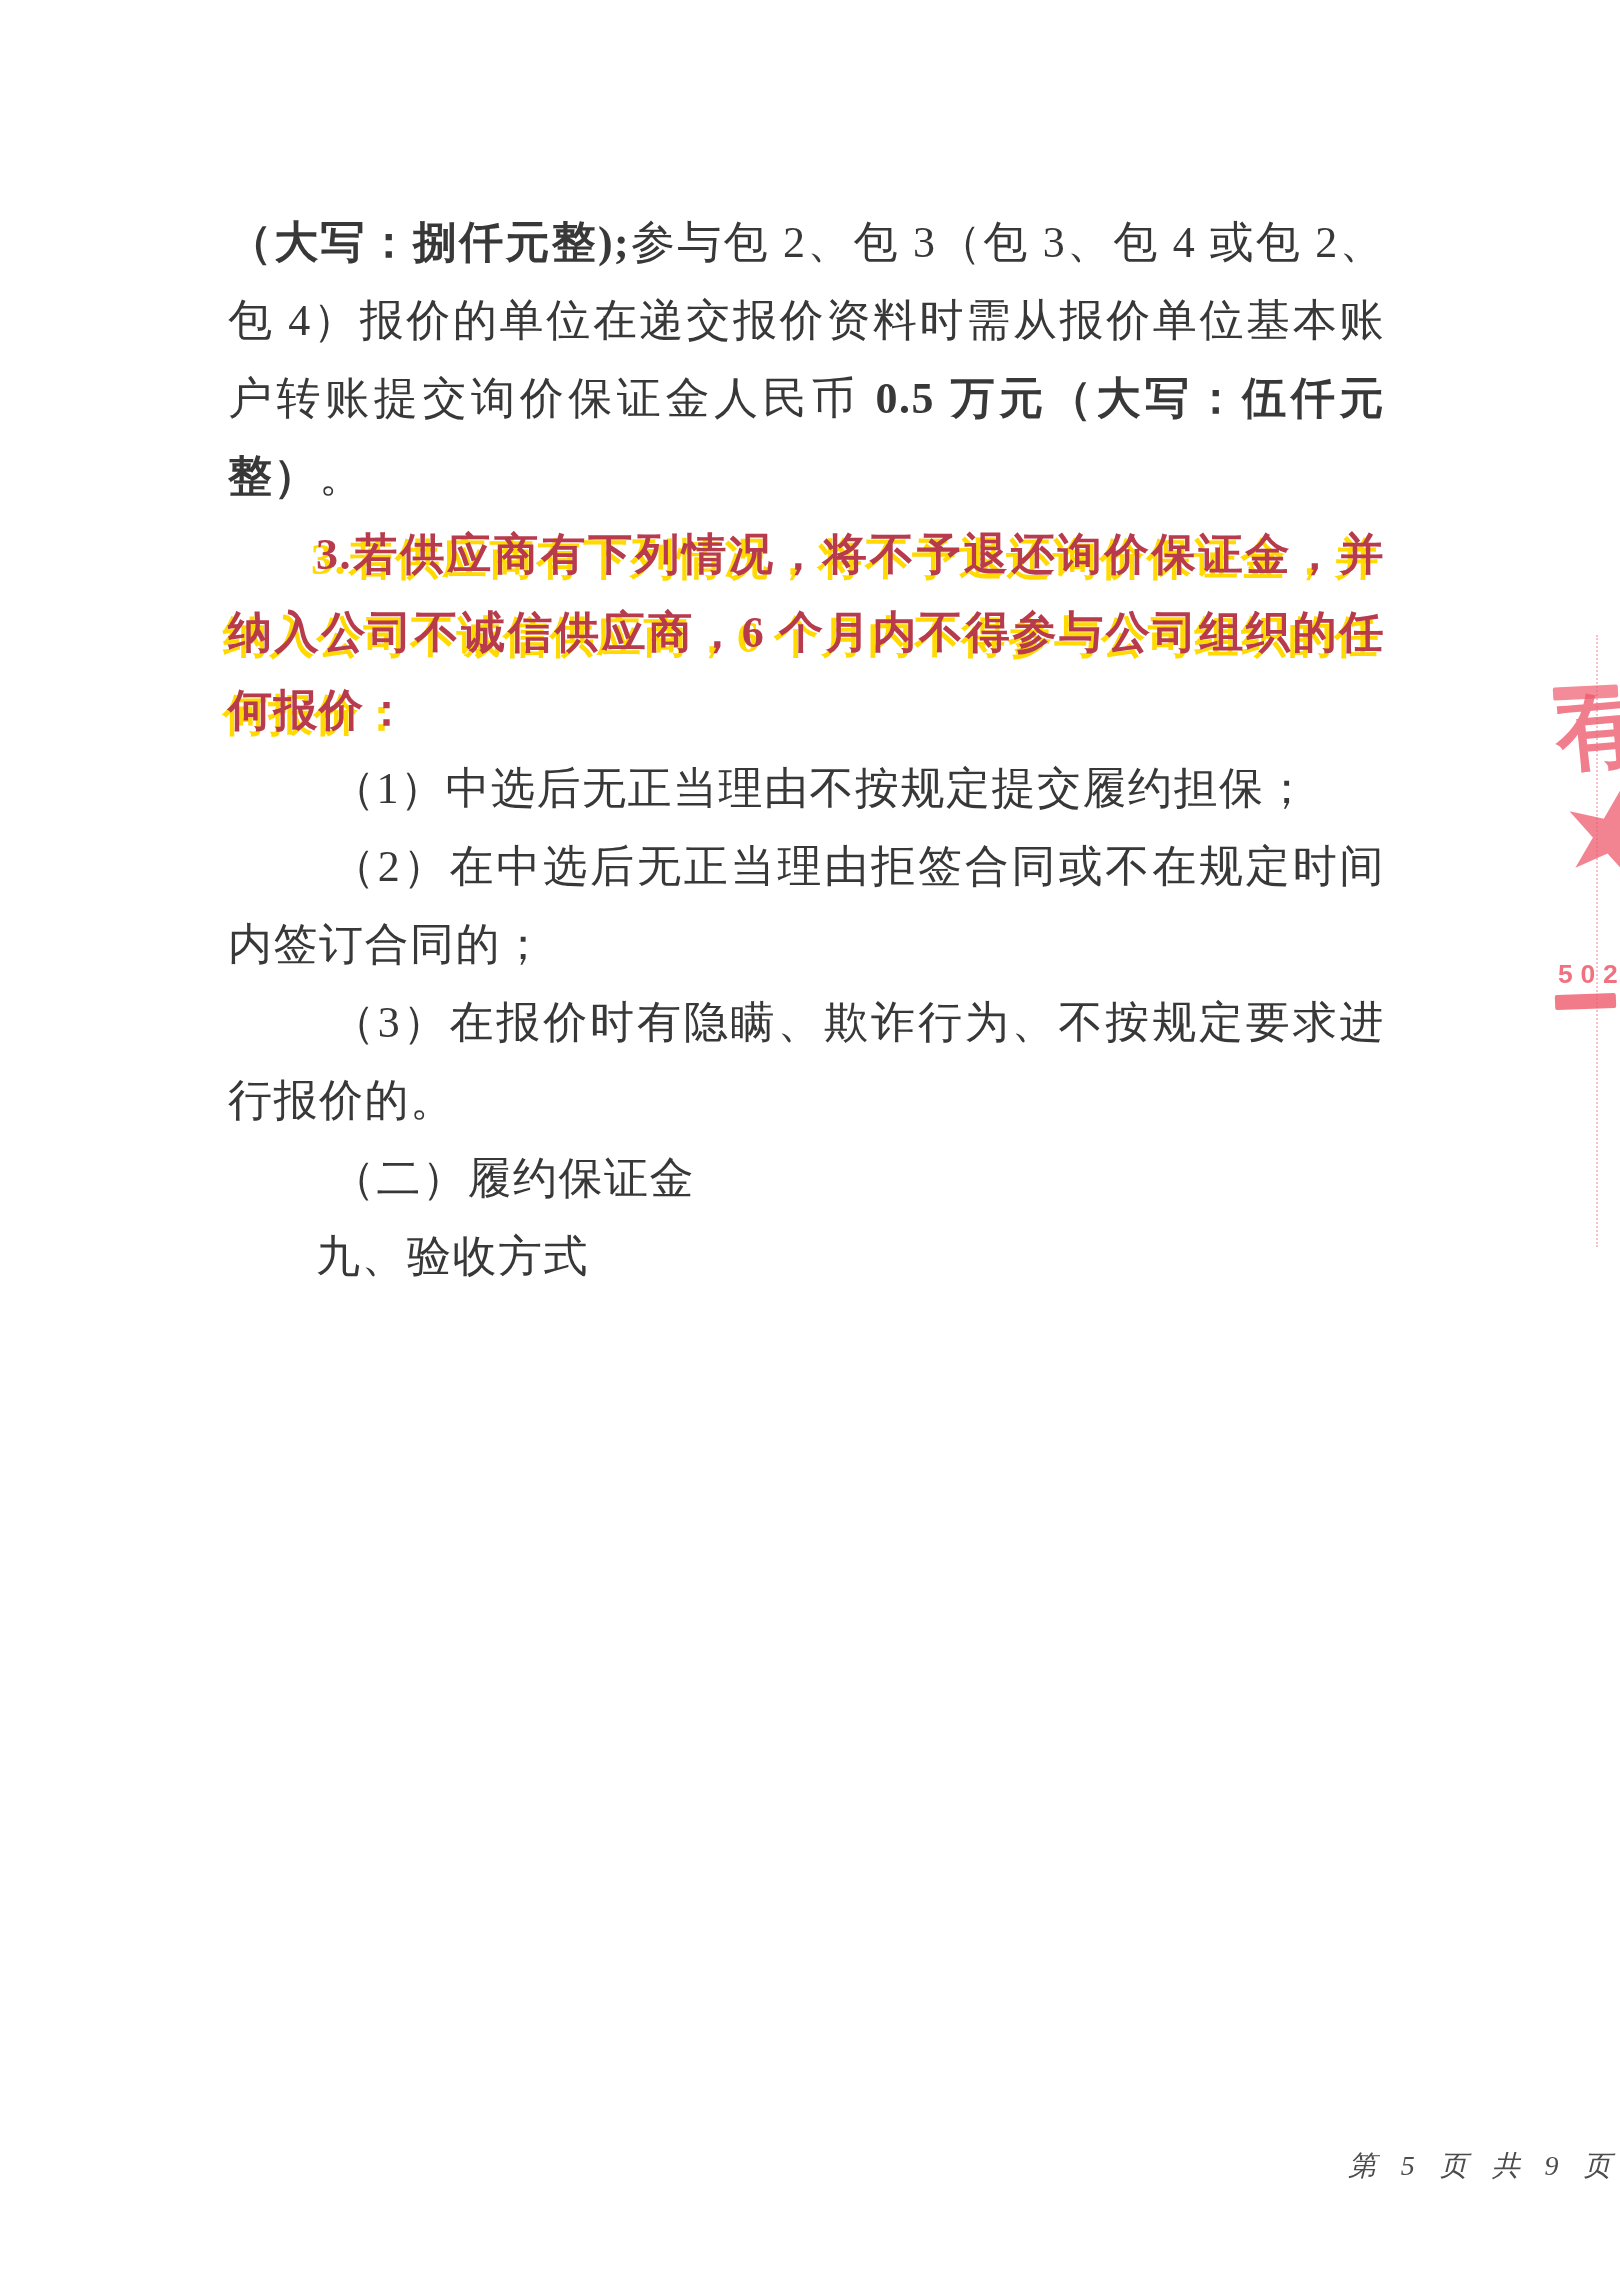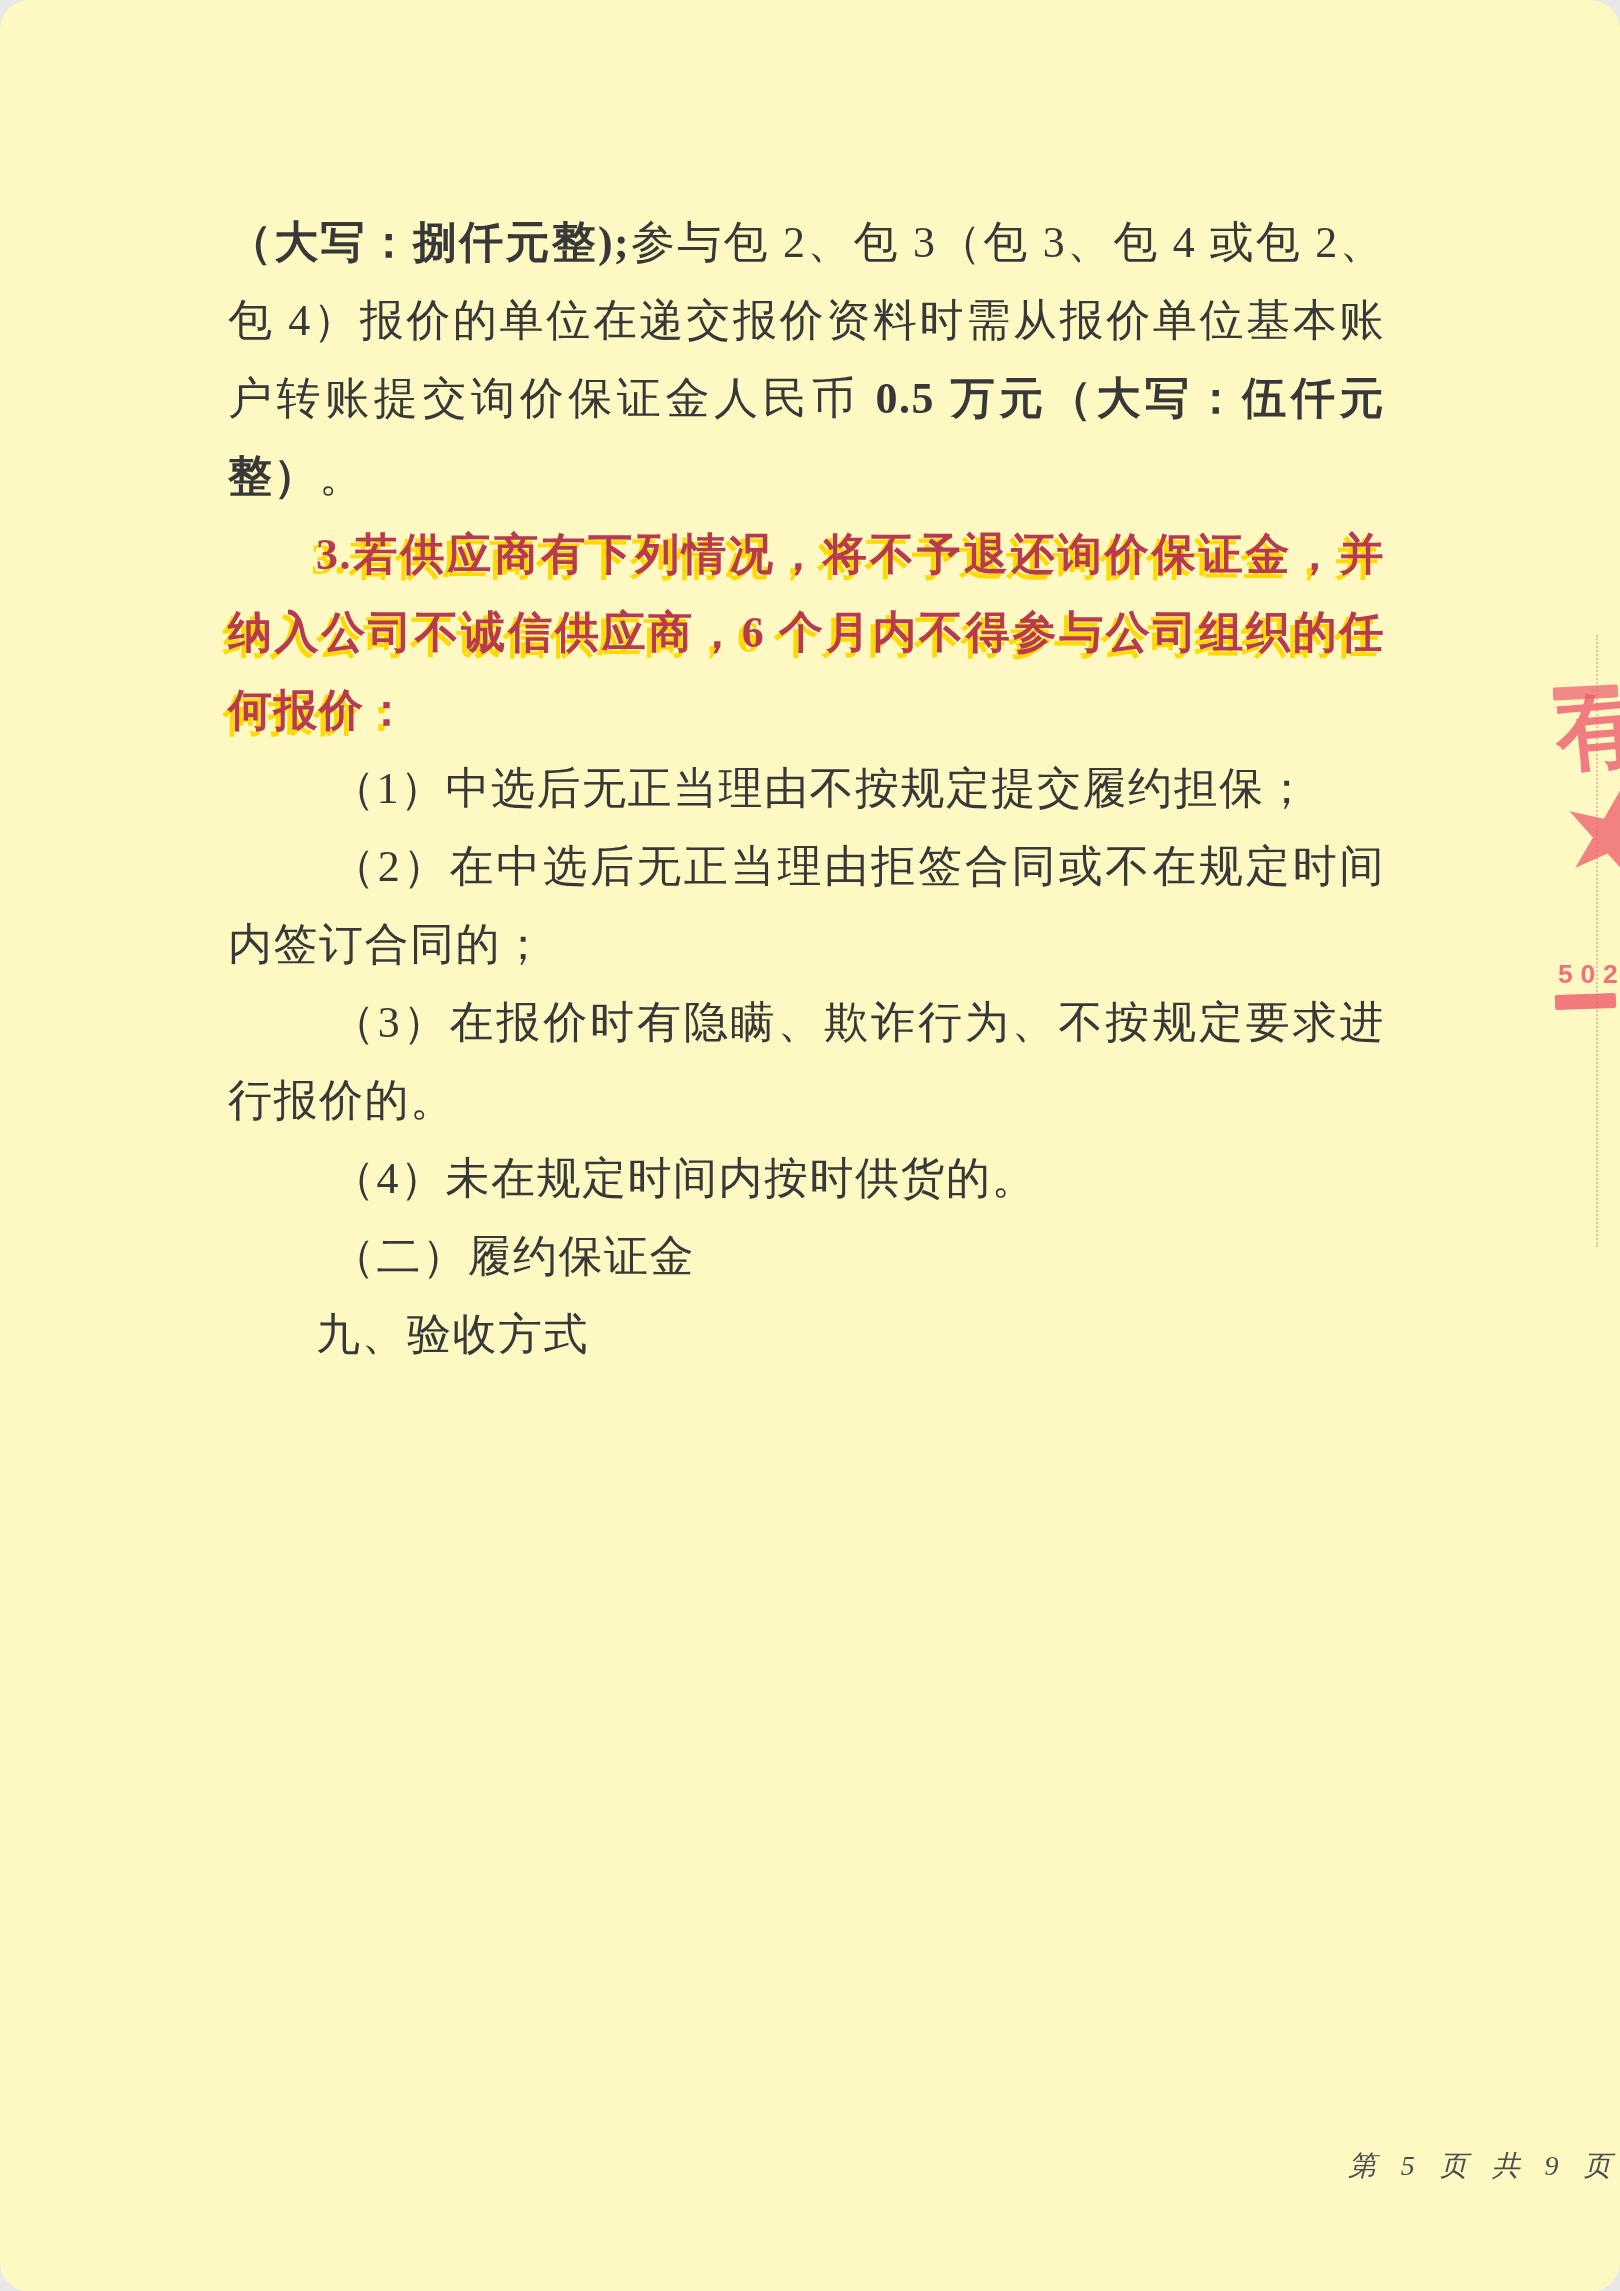--- a/index.html
+++ b/index.html
@@ -5,24 +5,23 @@
   html, body {
     margin: 0;
     padding: 0;
     background: #e8e8e8;
   }
   .page {
     position: relative;
     width: 1620px;
     height: 2292px;
     margin: 0 auto;
-    background: #fef9c3;
+    background: #ffffff;
     overflow: hidden;
     font-family: "Liberation Serif", "DejaVu Serif", serif;
-    border-radius: 30px;
   }
   
   .content {
     position: absolute;
     left: 228px;
     top: 204px;
     width: 1157px;
     font-size: 44px;
     line-height: 78px;
     letter-spacing: 1.5px;
@@ -91,21 +90,20 @@
 
   <div class="content">
     <p><span class="bold-seg">（大写：捌仟元整);</span><span>参与包 2、包 3（包 3、包 4 或包 2、包 4）报价的单位在递交报价资料时需从报价单位基本账户转账提交询价保证金人民币 </span><span class="bold-seg">0.5 万元（大写：伍仟元整）</span><span>。</span></p>
 
 
     <p class="ind2 red-para">3.若供应商有下列情况，将不予退还询价保证金，并纳入公司不诚信供应商，6 个月内不得参与公司组织的任何报价：</p>
 
     <p class="ind3">（1）中选后无正当理由不按规定提交履约担保；</p>
     <p class="ind3">（2）在中选后无正当理由拒签合同或不在规定时间内签订合同的；</p>
     <p class="ind3">（3）在报价时有隐瞒、欺诈行为、不按规定要求进行报价的。</p>
-    <p class="ind3">（4）未在规定时间内按时供货的。</p>
 
     <p class="ind3">（二）履约保证金</p>
     <p class="ind2">九、验收方式</p>
   </div>
 
   <div class="stamp-piece stamp-bar-top"></div>
   <div class="stamp-piece stamp-char">有</div>
   <div class="stamp-piece stamp-star">★</div>
   <div class="stamp-piece stamp-number">502</div>
   <div class="stamp-piece stamp-bar-bottom"></div>

